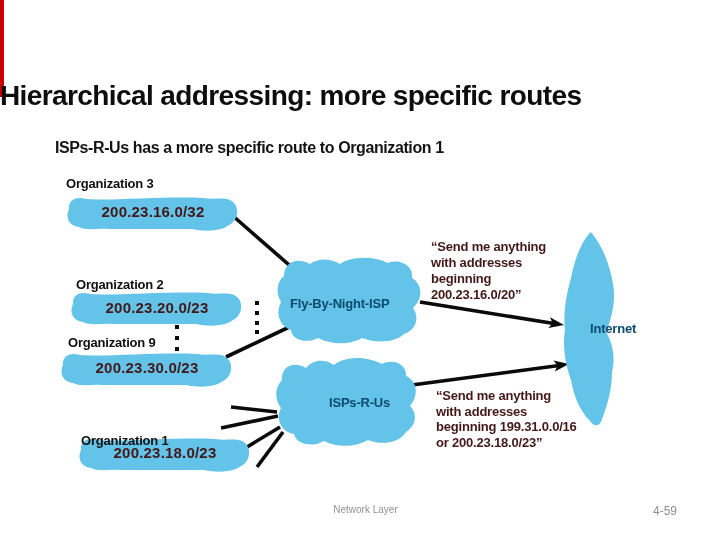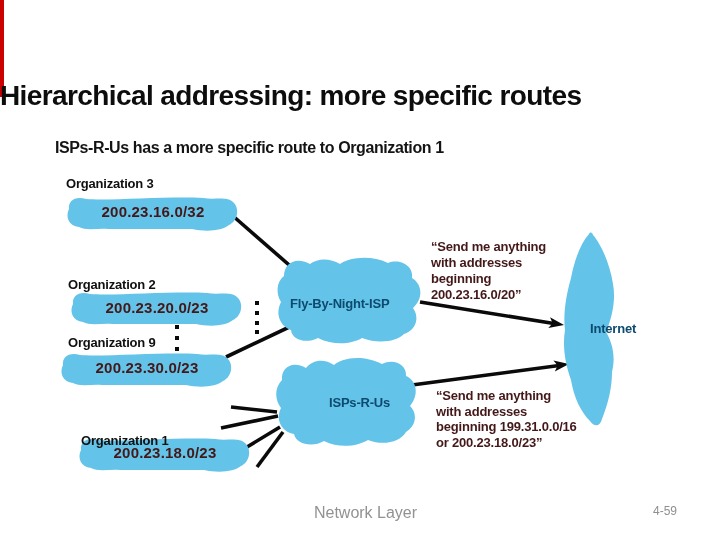--- a/index.html
+++ b/index.html
@@ -21,21 +21,21 @@
   .prefix{
     position:absolute;font-size:15px;font-weight:700;color:#441818;
     text-align:center;letter-spacing:0.2px;
   }
   .cloud-label{position:absolute;font-size:13px;font-weight:700;color:#0c4a6e;letter-spacing:-0.2px;}
   .speech{
     position:absolute;font-size:13px;font-weight:700;color:#441818;
     line-height:16px;white-space:pre-line;letter-spacing:-0.2px;width:175px;
   }
   .speech.s2{line-height:15.5px;}
-  .footer-section{position:absolute;left:11px;right:0;top:504px;text-align:center;font-size:16px;color:#929292;}
+  .footer-section{position:absolute;left:11px;right:0;top:504px;text-align:center;font-size:10px;color:#929292;}
   .footer-page{position:absolute;right:43px;top:504px;font-size:12px;color:#8f8f8f;}
 </style>
 </head>
 <body>
 
 <div class="slide">
 
   <div class="red-strip"></div>
 
   <div class="title">Hierarchical addressing: more specific routes</div>
@@ -81,21 +81,21 @@
       <rect x="255" y="301" width="4" height="4"></rect>
       <rect x="255" y="311" width="4" height="4"></rect>
       <rect x="255" y="321" width="4" height="4"></rect>
       <rect x="255" y="330" width="4" height="4"></rect>
     </g>
   </svg>
 
   <div class="org-label" style="left:66px;top:176px;">Organization 3</div>
   <div class="prefix" style="left:68px;top:203px;width:170px;">200.23.16.0/32</div>
 
-  <div class="org-label" style="left:68px;top:277px;">Organization 2</div>
+  <div class="org-label" style="left:76px;top:277px;">Organization 2</div>
   <div class="prefix" style="left:72px;top:299px;width:170px;">200.23.20.0/23</div>
 
   <div class="org-label" style="left:68px;top:335px;">Organization 9</div>
   <div class="prefix" style="left:62px;top:359px;width:170px;">200.23.30.0/23</div>
 
   <div class="org-label" style="left:81px;top:425px;margin-top:8px;">Organization 1</div>
   <div class="prefix" style="left:80px;top:444px;width:170px;">200.23.18.0/23</div>
 
   <div class="cloud-label" style="left:290px;top:296px;">Fly-By-Night-ISP</div>
   <div class="cloud-label" style="left:308px;top:395px;padding-left:21px;">ISPs-R-Us</div>

